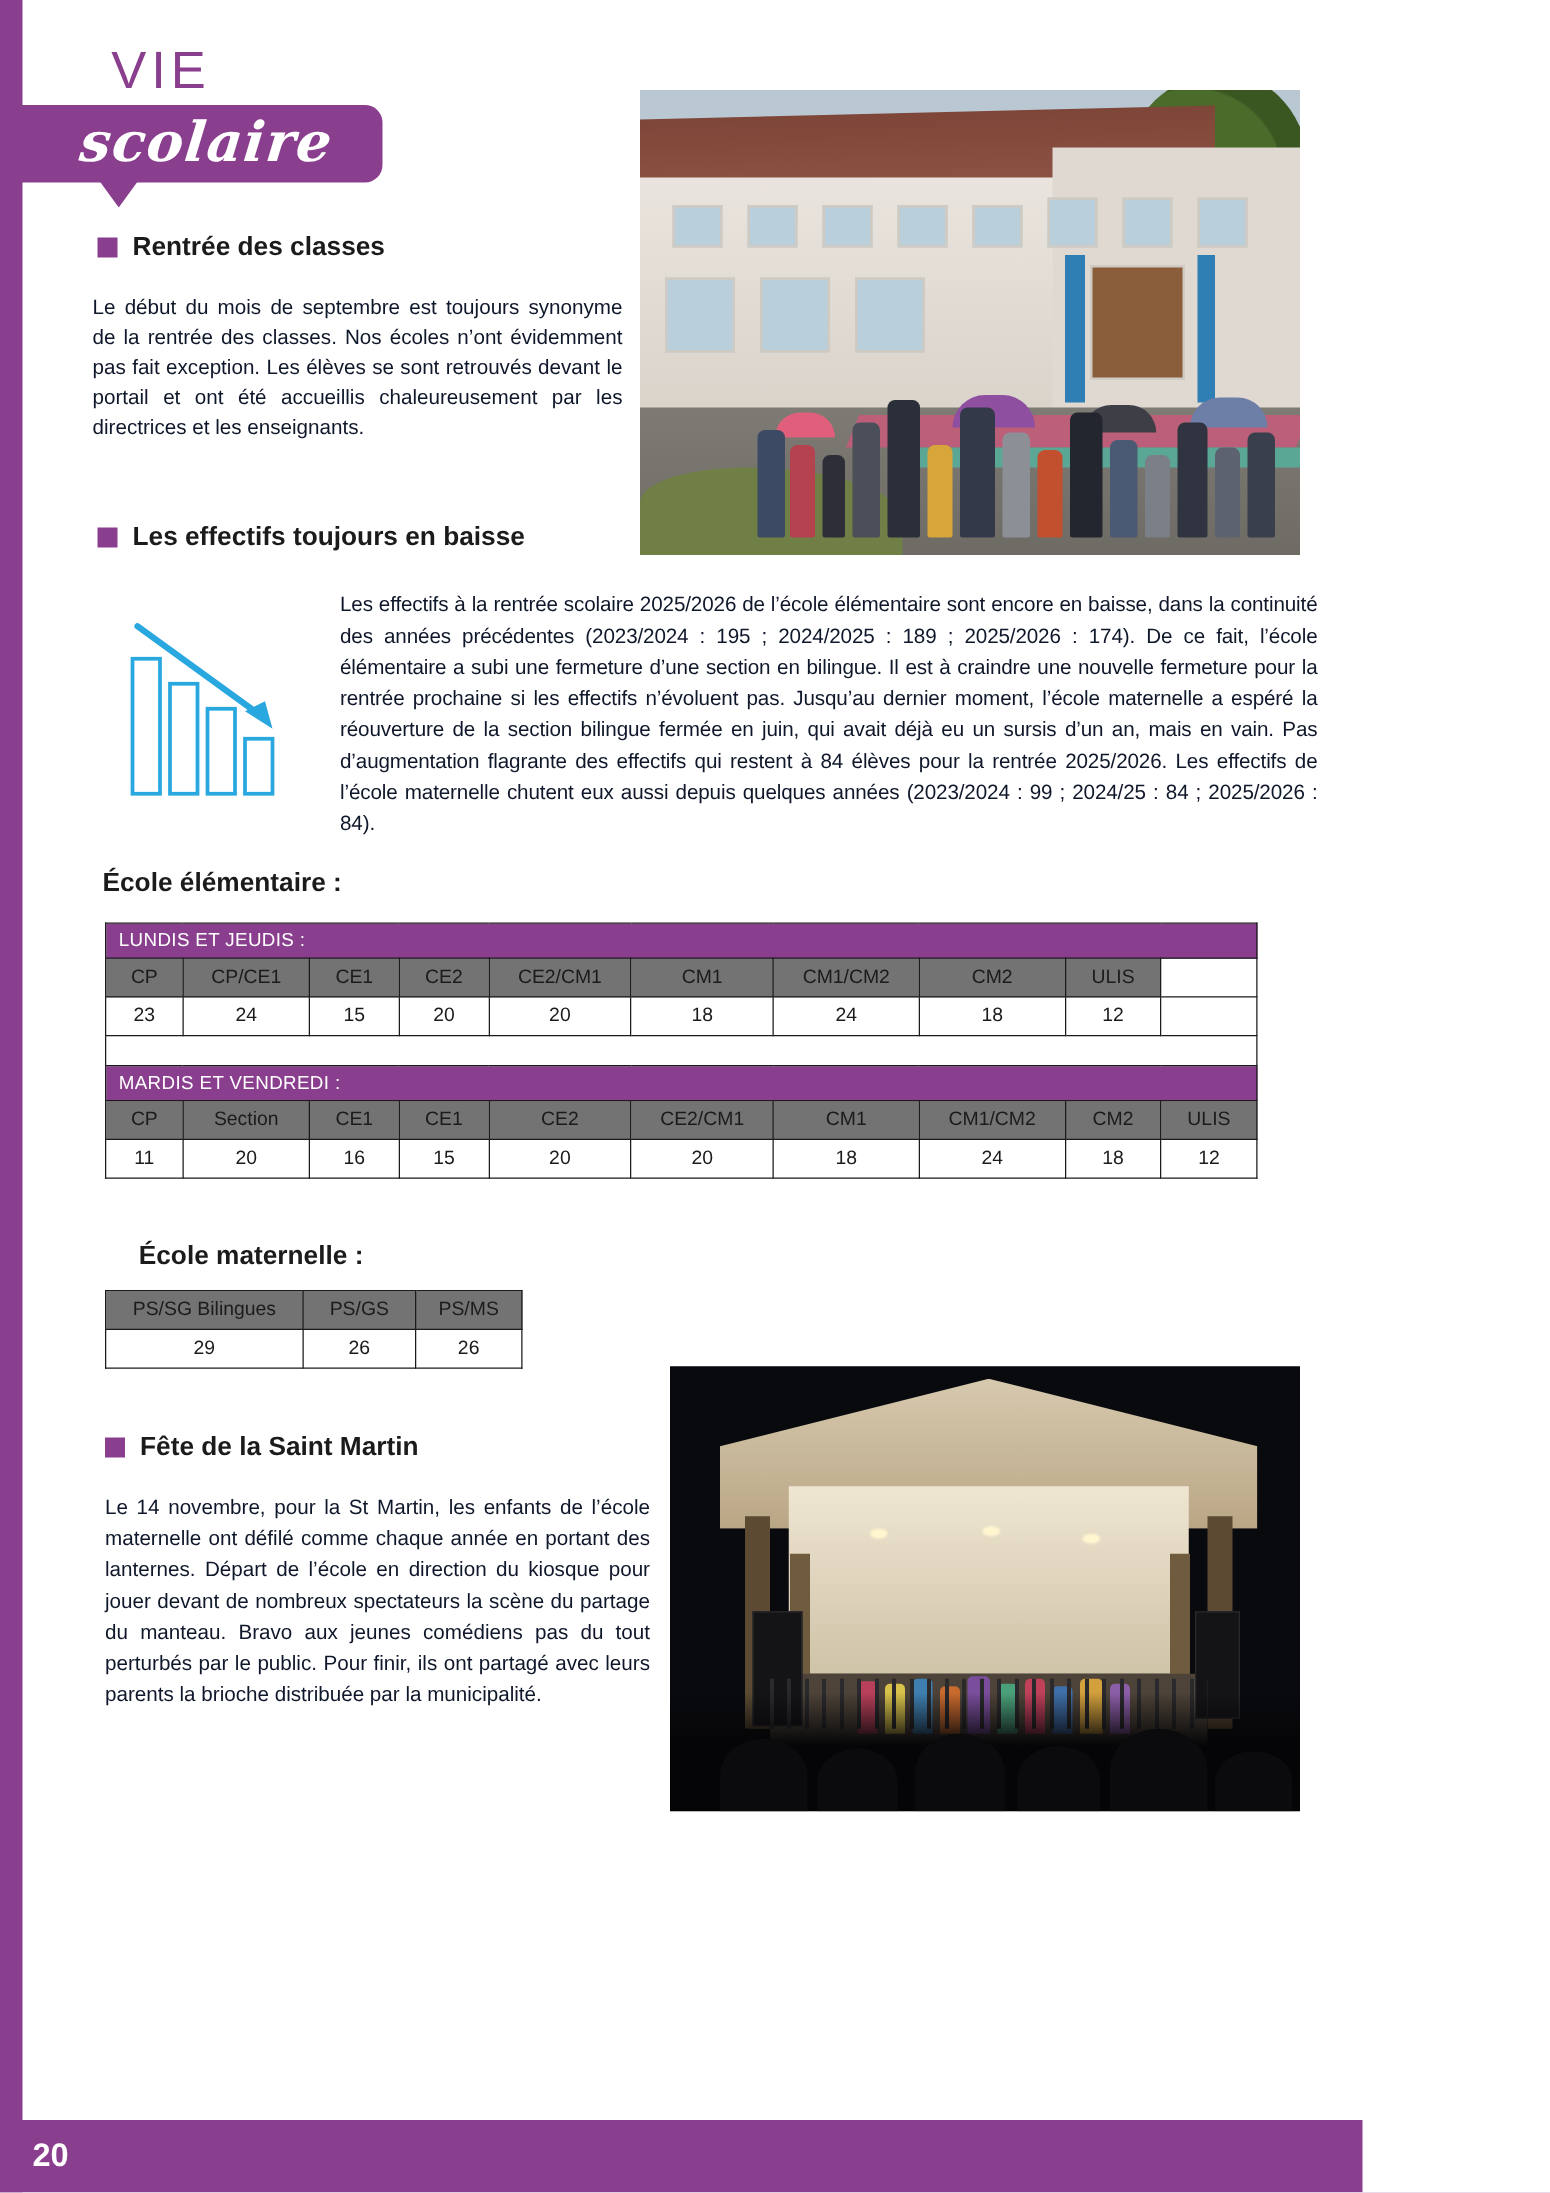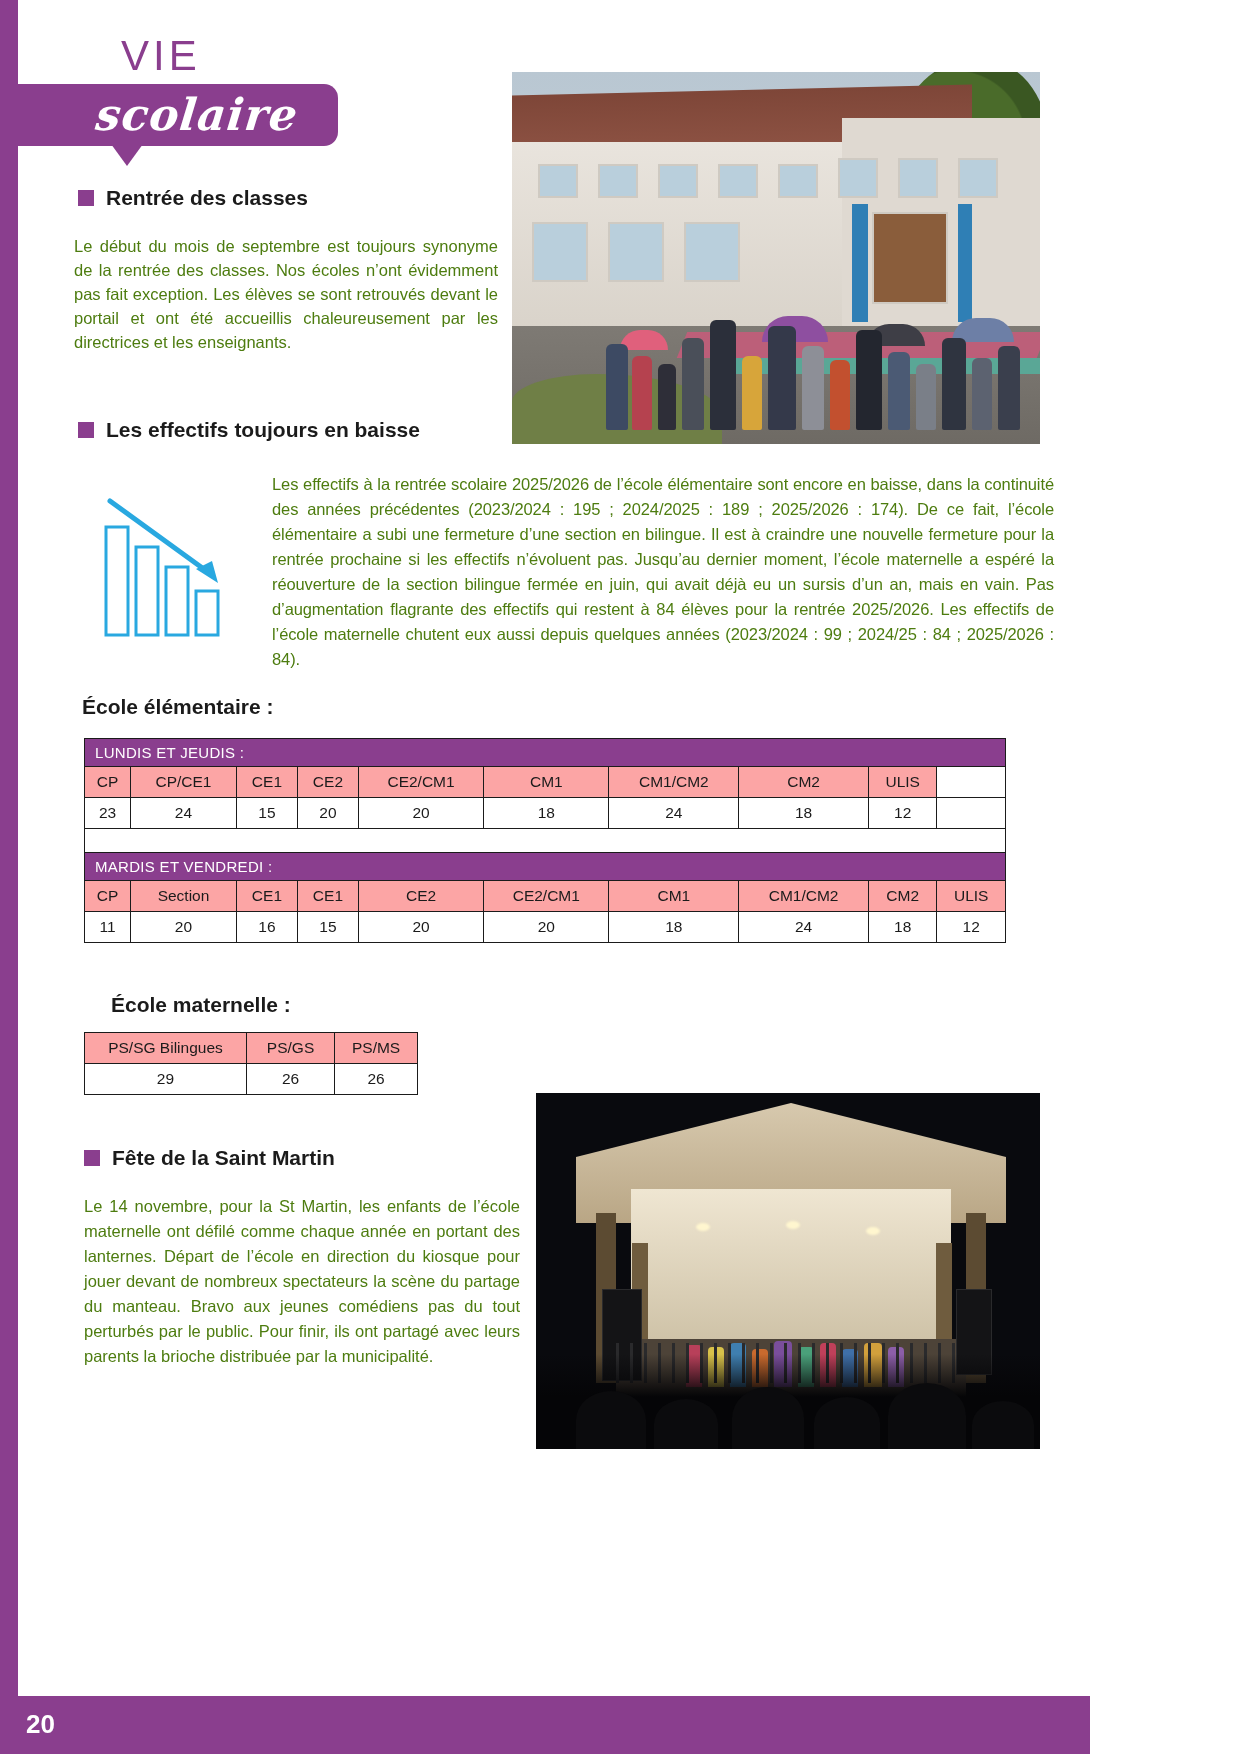--- a/index.html
+++ b/index.html
@@ -12,21 +12,21 @@
   }
   .page { position:relative; width:1240px; height:1754px; background:#fff; }
 
   
   .spine {
     position:absolute; left:0; top:0; width:18px; height:1754px;
     background:#8a3e8e;
   }
 
   
-  .header-wrap{ position:absolute; left:36px; top:18px; width:310px; height:130px; }
+  .header-wrap{ position:absolute; left:4px; top:18px; width:310px; height:130px; }
   .vie-word{
     position:absolute; left:85px; top:14px;
     font-size:42px; font-weight:400; letter-spacing:4px;
     color:#8a3e8e; font-family:"Liberation Sans", sans-serif;
   }
   .banner{
     position:absolute; left:-18px; top:66px; width:320px; height:62px;
     background:#8a3e8e; border-radius:0 14px 14px 0;
   }
   .banner-text{
@@ -50,21 +50,21 @@
   }
   .sec-bullet{ width:16px; height:16px; background:#8a3e8e; display:inline-block; }
   .sec-title{
     font-size:21px; font-weight:700; color:#1b1b1b;
     font-family:"Liberation Sans", sans-serif;
   }
 
   
   .para{
     position:absolute;
-    font-size:16.5px; line-height:24px; color:#4d7c0f;
+    font-size:16.5px; line-height:24px; color:#0f172a;
     text-align:justify;
     font-family:"Liberation Sans", sans-serif;
   }
   .para-narrow{ width:450px; }
   .para-cond{
     font-family:"Liberation Sans", sans-serif;
     font-stretch:condensed;
     letter-spacing:-0.1px;
   }
 
@@ -118,22 +118,22 @@
 
   
   .tbl{ position:absolute; border-collapse:collapse; }
   .tbl td, .tbl th{ border:1px solid #1b1b1b; text-align:center; }
   .tbl .hdrbar{
     background:#8a3e8e; color:#fff; text-align:left;
     font-size:15px; padding:5px 10px; letter-spacing:.3px;
     font-family:"Liberation Sans", sans-serif;
   }
   .tbl .colhdr{
-    background:#fca5a5; color:#1b1b1b; font-size:15.5px; font-weight:400;
-    padding:6px 2px; font-family:"Liberation Sans", sans-serif;
+    background:#737373; color:#1b1b1b; font-size:15.5px; font-weight:400;
+    padding:6px 16px; font-family:"Liberation Sans", sans-serif;
   }
   .tbl .val{
     background:#ffffff; color:#1b1b1b; font-size:15.5px; padding:6px 2px;
     font-family:"Liberation Sans", sans-serif;
   }
   .tbl .blank{ background:#ffffff; height:24px; border:1px solid #1b1b1b; }
   .tbl .empty{ background:#ffffff; }
 
   .sub-head{
     position:absolute; font-size:21px; font-weight:700; color:#1b1b1b;

